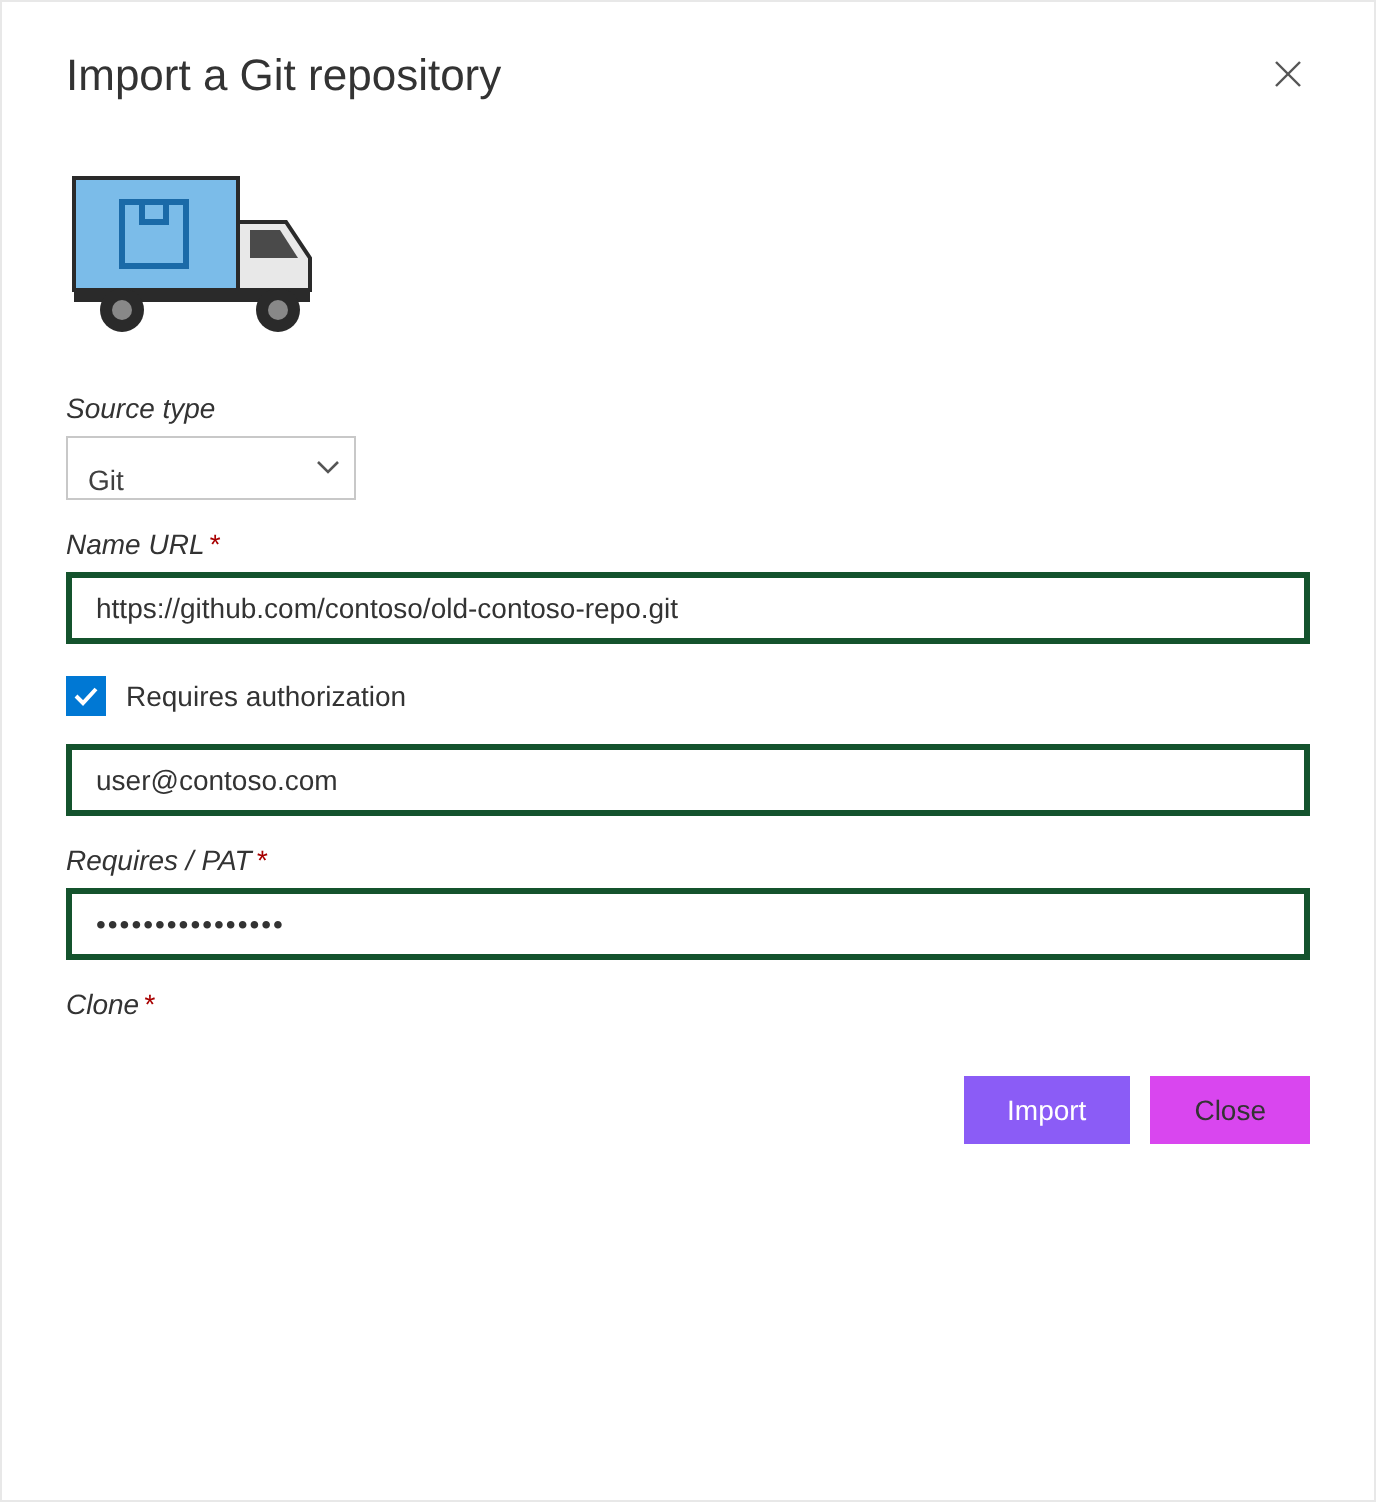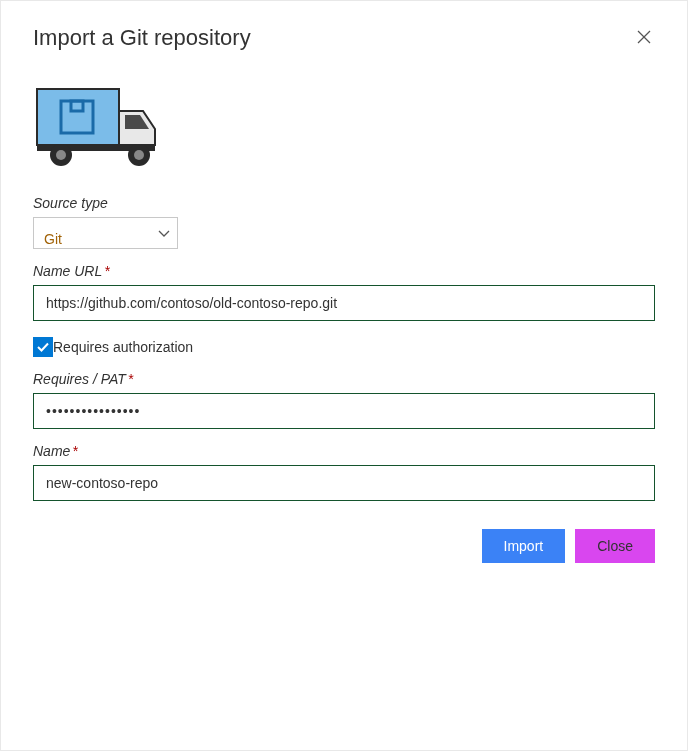--- a/index.html
+++ b/index.html
@@ -59,46 +59,47 @@
       position: relative;
       width: 145px;
     }
     .select-box {
       width: 100%;
       height: 32px;
       border: 1px solid #c8c8c8;
       background: #fff;
       padding: 11px 28px 0 10px;
       font-size: 14px;
-      color: #a16207;
+      color: #404040;
       text-align: left;
       cursor: pointer;
       display: flex;
       align-items: center;
     }
     .select-caret {
       position: absolute;
       right: 8px;
       top: 50%;
       transform: translateY(-50%);
       pointer-events: none;
     }
     .text-input {
       width: 100%;
       height: 36px;
-      border: 1px solid #14532d;
+      border: 3px solid #14532d;
       padding: 0 12px;
       font-size: 14px;
       color: #333;
       font-family: inherit;
     }
     .checkbox-row {
       display: flex;
       align-items: center;
       margin-top: 16px;
+      gap: 10px;
     }
     .checkbox {
       width: 20px;
       height: 20px;
       background: #0078d4;
       display: flex;
       align-items: center;
       justify-content: center;
       cursor: pointer;
     }
@@ -114,21 +115,21 @@
     }
     .btn {
       height: 34px;
       padding: 0 22px;
       font-size: 14px;
       border: none;
       cursor: pointer;
       font-family: inherit;
     }
     .btn-primary {
-      background: #3b82f6;
+      background: #8b5cf6;
       color: #fff;
     }
     .btn-secondary {
       background: #d946ef;
       color: #333;
     }
     .password-dots {
       letter-spacing: 1px;
     }
   </style>
@@ -192,34 +193,34 @@
   <div class="checkbox-row">
     <div class="checkbox">
       <svg width="14" height="14" viewBox="0 0 14 14">
         <path d="M2 7 L5.5 10.5 L12 3.5" fill="none" stroke="#fff" stroke-width="2"></path>
       </svg>
     </div>
     <span class="checkbox-label">Requires authorization</span>
   </div>
 
   <div class="field-block">
+    <input type="text" class="text-input" value="user@contoso.com" style="">
   </div>
 
   <div class="field-block">
     <label class="label">
       <span>Requires / PAT</span><span class="required">*</span>
     </label>
     <input type="text" class="text-input password-dots" value="••••••••••••••••" style="">
   </div>
 
   <div class="field-block">
     <label class="label">
-      <span>Name</span><span class="required">*</span>
+      <span>Clone</span><span class="required">*</span>
     </label>
-    <input type="text" class="text-input" value="new-contoso-repo" style="">
   </div>
 
   <div class="footer">
     <button class="btn btn-primary">Import</button>
     <button class="btn btn-secondary">Close</button>
   </div>
 
 </div>
 
 </body></html>

